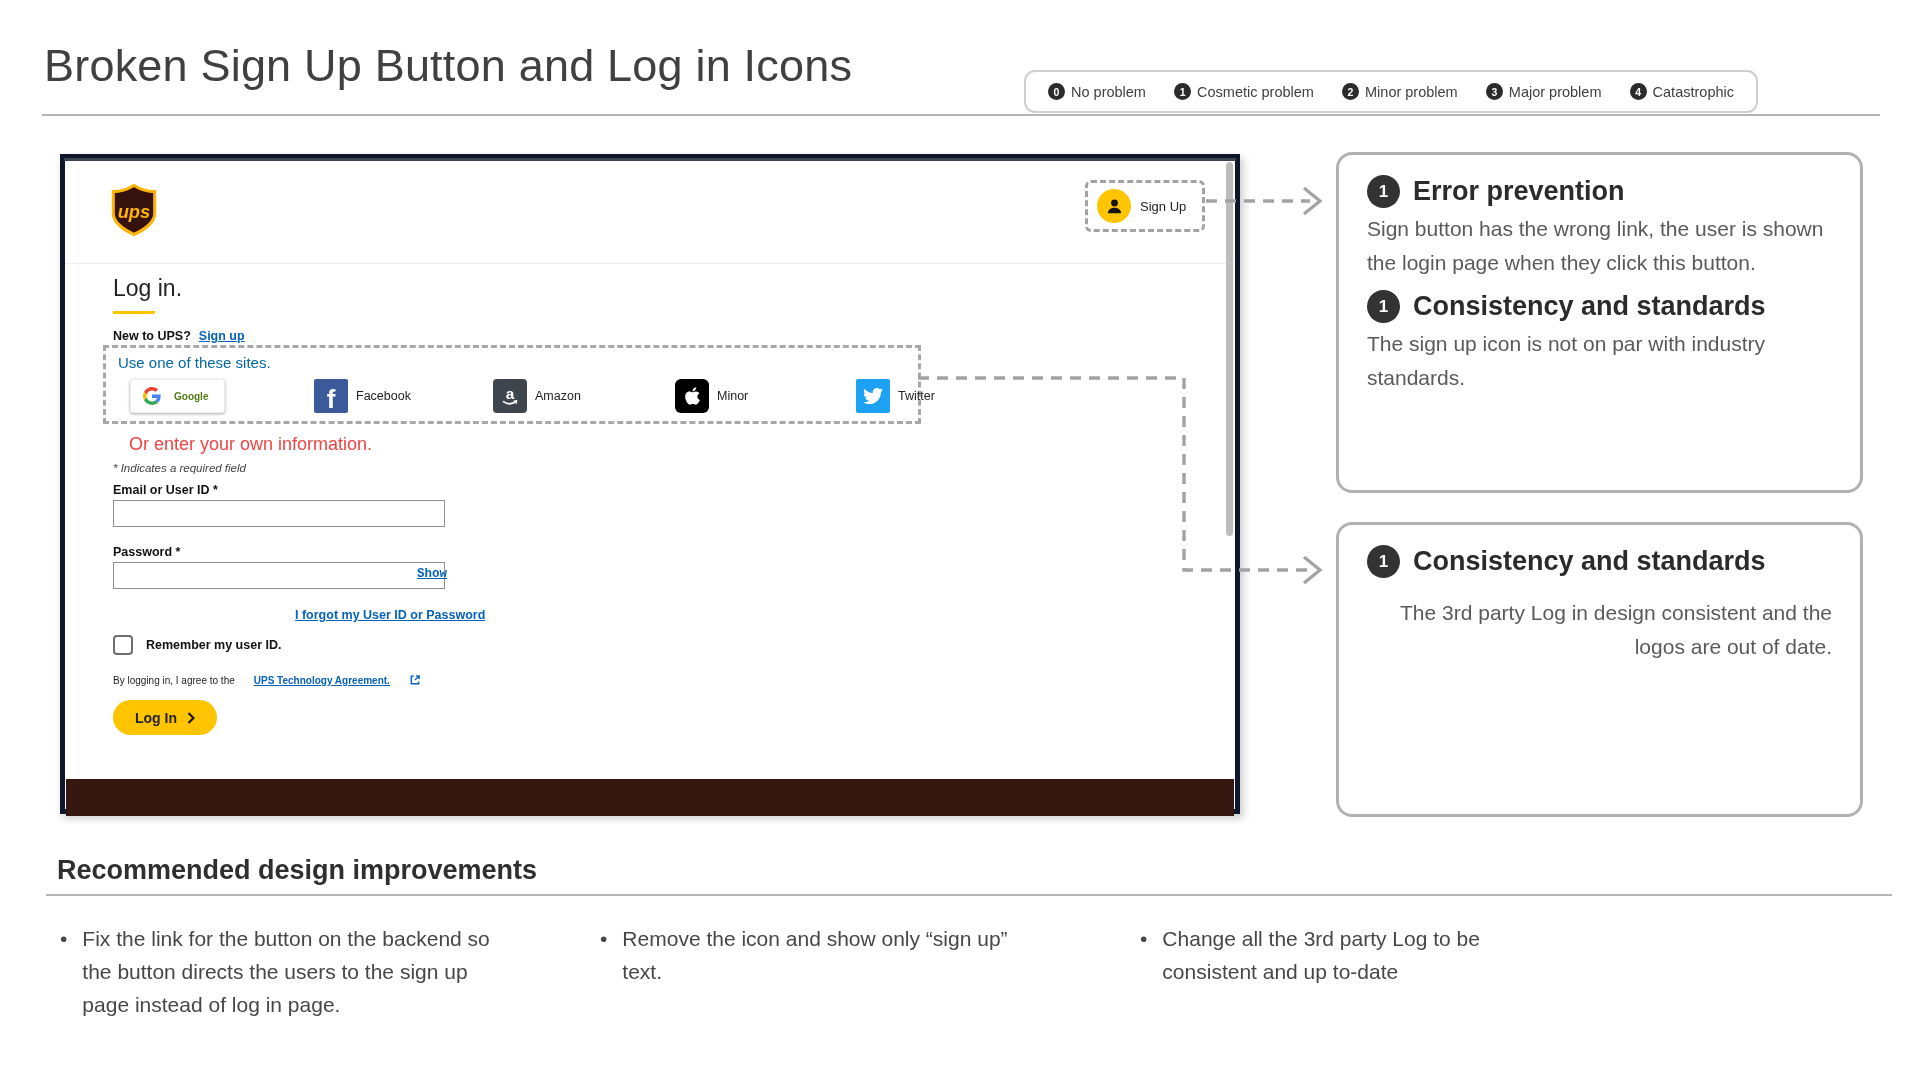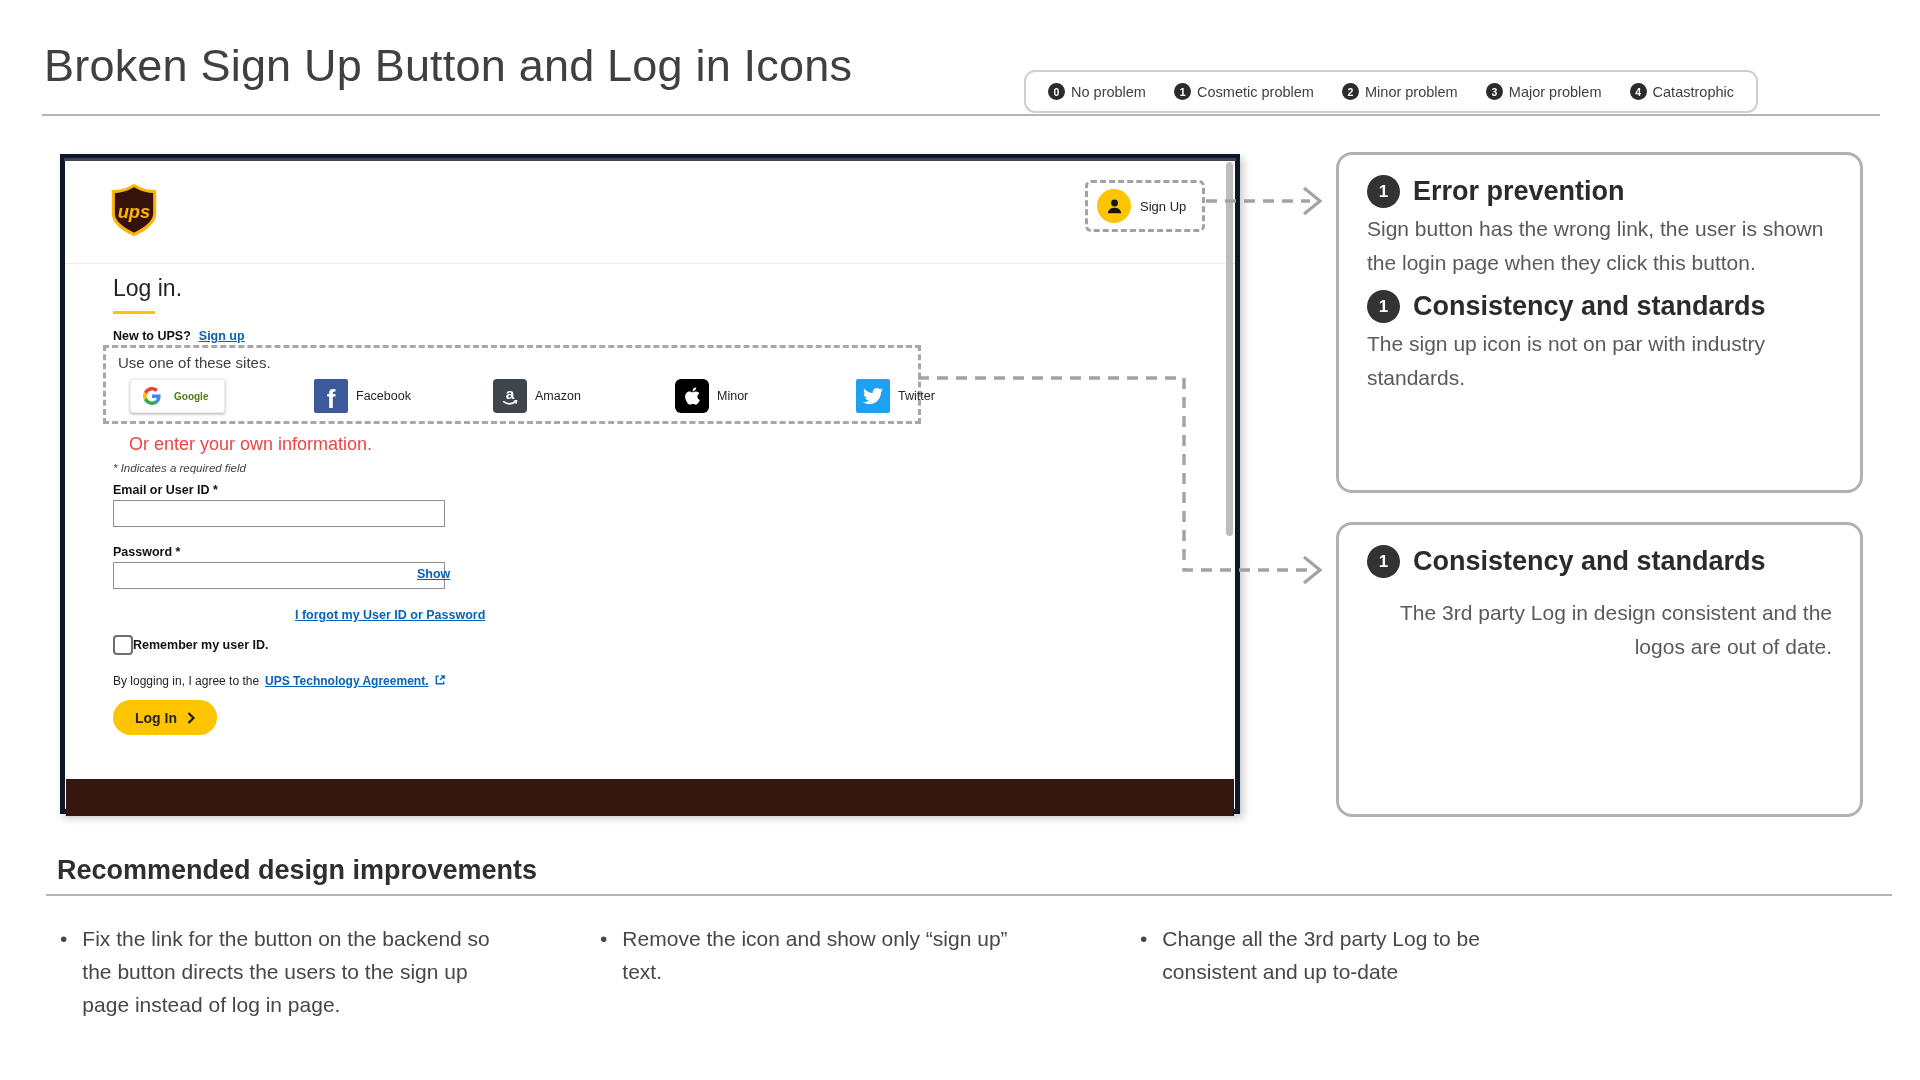--- a/index.html
+++ b/index.html
@@ -28,43 +28,43 @@
   .signup-circle { width:34px; height:34px; border-radius:50%; background:#FFC400; display:flex; align-items:center; justify-content:center; }
   .signup-label { font-size:13px; color:#242424; }
 
   .login-heading { position:absolute; left:48px; top:116px; font-size:23px; color:#242424; }
   .login-underline { position:absolute; left:48px; top:152px; width:42px; height:3px; background:#FFC400; }
   .newto-row { position:absolute; left:48px; top:170px; display:flex; gap:8px; font-size:12.5px; color:#121212; font-weight:700; }
   a.blue-link { color:#0662BB; text-decoration:underline; cursor:pointer; }
   .newto-row a { font-weight:700; }
 
   .social-box { position:absolute; left:38px; top:186px; width:818px; height:79px; border:3px dashed #a8a8a8; padding:6px 12px; }
-  .social-head { font-size:15px; color:#404040; }
+  .social-head { font-size:15px; color:#0369a1; }
   .social-row { position:relative; height:44px; margin-top:4px; }
   .social-item { position:absolute; top:4px; display:flex; align-items:center; gap:8px; cursor:pointer; }
   .tile { width:34px; height:34px; display:flex; align-items:center; justify-content:center; }
   .tile-fb { background:#3C5A99; border-radius:2px; color:#fff; font-weight:700; font-size:26px; line-height:1; padding-top:6px; }
   .tile-am { background:#3E454D; border-radius:4px; position:relative; color:#fff; }
   .tile-ap { background:#000; border-radius:6px; }
   .tile-tw { background:#1DA1F2; border-radius:2px; }
   .social-label { font-size:12.5px; color:#242424; }
   .g-btn { display:flex; align-items:center; gap:13px; background:#fff; border:1px solid #eee; border-radius:3px;
            box-shadow:0 1px 3px rgba(0,0,0,.35); height:34px; padding:0 16px 0 12px; cursor:pointer; }
   .g-label { font-size:10px; color:#4d7c0f; font-weight:700; }
 
   .owninfo-heading { position:absolute; left:48px; top:275px; font-size:18px; color:#ef4444;margin-left:16px; }
   .required-note { position:absolute; left:48px; top:303px; font-size:11.5px; font-style:italic; color:#424242; }
   .field-label { position:absolute; left:48px; font-size:12.5px; font-weight:700; color:#121212; }
   .text-input { position:absolute; left:48px; width:332px; height:27px; border:1px solid #8f8f8f; background:#fff; font-size:13px; padding:0 8px; }
-  .show-link { position:absolute; left:352px; top:408px; font-size:12.5px; font-weight:700; }
+  .show-link { position:absolute; left:352px; top:408px; font-size:12.5px; font-weight:700;font-family:Liberation Mono, monospace; }
   .forgot-link { position:absolute; left:230px; top:449px; font-size:12.5px; font-weight:700; }
-  .remember-row { position:absolute; left:48px; top:476px; display:flex; align-items:center; }
+  .remember-row { position:absolute; left:48px; top:476px; display:flex; align-items:center; gap:13px; }
   .checkbox { width:20px; height:20px; border:2px solid #6e6e6e; border-radius:4px; background:#fff; cursor:pointer; }
   .remember-label { font-size:12.5px; font-weight:700; color:#121212; }
-  .agreement { position:absolute; left:48px; top:515px; font-size:12px; color:#242424; display:flex; gap:6px; }
+  .agreement { position:absolute; left:48px; top:515px; font-size:10px; color:#242424; display:flex; align-items:center; gap:19px; }
   .agreement a { font-weight:700; }
   .login-btn { position:absolute; left:48px; top:541px; width:104px; height:35px; border-radius:18px; background:#FFC400; border:none;
                display:flex; align-items:center; justify-content:center; gap:10px; font-size:14px; font-weight:700; color:#242424; cursor:pointer; }
   .card-footer { position:absolute; left:1px; right:1px; top:620px; height:37px; background:#35170F; }
   .scrollbar { position:absolute; right:2px; top:3px; width:7px; height:374px; background:#bdbdbd; border-radius:4px; cursor:pointer; }
 
   
   .callout { position:absolute; left:1336px; width:527px; background:#fff; border:3px solid #b1b1b1; border-radius:16px; padding:20px 28px; }
   .callout-1 { top:152px; height:341px; }
   .callout-2 { top:522px; height:295px; }

